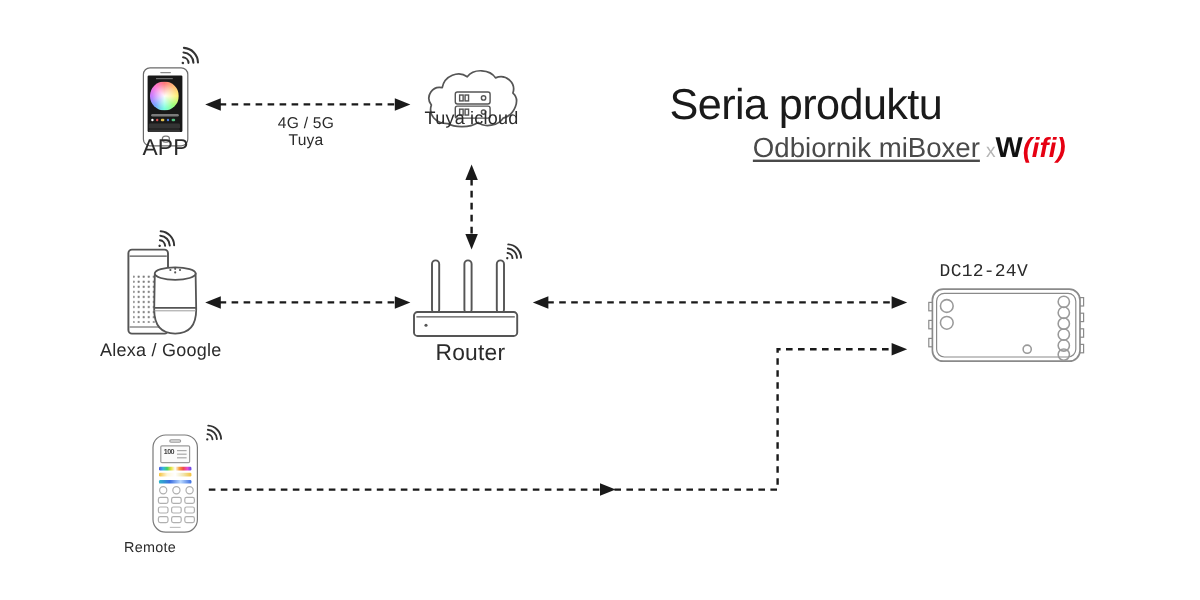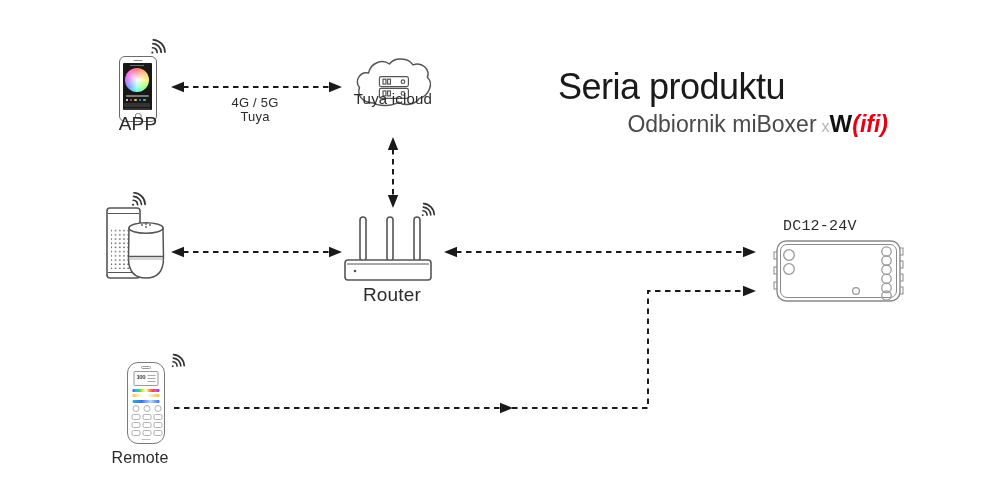--- a/index.html
+++ b/index.html
@@ -4,21 +4,21 @@
 <style>
   html,body{margin:0;padding:0;background:#fff;}
   .canvas{position:relative;width:1000px;height:500px;background:#ffffff;overflow:hidden;
           font-family:"Liberation Sans", sans-serif;color:#2b2b2b;}
   .abs{position:absolute;}
   .label{position:absolute;color:#2b2b2b;letter-spacing:0.2px;}
   .center{text-align:center;}
   
   .title-main{position:absolute;left:558px;top:66px;font-size:36px;font-weight:400;color:#1a1a1a;letter-spacing:-0.5px;}
   .title-sub{position:absolute;top:110px;right:112px;white-space:nowrap;}
-  .sub-prefix{font-size:23px;color:#4a4a4a;}
+  .sub-prefix{font-size:23px;color:#4a4a4a;text-decoration:underline;}
   .sub-x{font-size:16px;color:#b5b5b5;margin-left:5px;}
   .sub-w{font-size:24px;font-weight:bold;color:#111;}
   .sub-wifi{font-size:23px;font-style:italic;font-weight:600;color:#e60012;}
   
   .phone-body{position:absolute;left:119px;top:56px;width:38px;height:66px;border:1.6px solid #6a6a6a;
               border-radius:6px;background:#fff;box-sizing:border-box;}
   .phone-notch{position:absolute;left:50%;top:2.5px;transform:translateX(-50%);width:9px;height:1.6px;background:#8a8a8a;border-radius:1px;}
   .phone-screen{position:absolute;left:2.5px;top:6px;width:29px;height:47px;background:#181818;border-radius:1px;overflow:hidden;}
   .phone-status{position:absolute;left:50%;top:1.5px;transform:translateX(-50%);width:14px;height:1.5px;background:#6f6f6f;}
   .color-wheel{position:absolute;left:2.5px;top:5px;width:24px;height:24px;border-radius:50%;
@@ -159,20 +159,21 @@
     </g>
   </svg>
   <svg style="left:126px;top:190px" width="22" height="22" viewBox="0 0 24 24">
     <g transform="rotate(46 12 12)" stroke="#333" fill="none" stroke-width="1.8" stroke-linecap="round">
       <circle cx="12" cy="18" r="1.1" fill="#333" stroke="none"></circle>
       <path d="M8.6,14.4 A5.2,5.2 0 0 1 15.4,14.4"></path>
       <path d="M5.8,11.2 A9.2,9.2 0 0 1 18.2,11.2"></path>
       <path d="M3.2,8.2 A13,13 0 0 1 20.8,8.2"></path>
     </g>
   </svg>
+  <div class="label center" style="left:73px;top:284px;width:122px;font-size:15px;">Alexa / Google</div>
 
   <svg style="left:342px;top:203px" width="92" height="80" viewBox="0 0 92 80">
     <g fill="#fff" stroke="#555" stroke-width="1.6">
       <rect x="18" y="14" width="6" height="44" rx="3"></rect>
       <rect x="45" y="14" width="6" height="44" rx="3"></rect>
       <rect x="72" y="14" width="6" height="44" rx="3"></rect>
       <rect x="3" y="57" width="86" height="20" rx="3"></rect>
     </g>
     <line x1="5" y1="61" x2="87" y2="61" stroke="#555" stroke-width="1"></line>
     <circle cx="13" cy="68" r="1.3" fill="#555"></circle>
@@ -243,15 +244,15 @@
     <div class="remote-brand"></div>
   </div>
   <svg style="left:166px;top:352px" width="21" height="21" viewBox="0 0 24 24">
     <g transform="rotate(46 12 12)" stroke="#333" fill="none" stroke-width="1.8" stroke-linecap="round">
       <circle cx="12" cy="18" r="1.1" fill="#333" stroke="none"></circle>
       <path d="M8.6,14.4 A5.2,5.2 0 0 1 15.4,14.4"></path>
       <path d="M5.8,11.2 A9.2,9.2 0 0 1 18.2,11.2"></path>
       <path d="M3.2,8.2 A13,13 0 0 1 20.8,8.2"></path>
     </g>
   </svg>
-  <div class="label center" style="left:99px;top:449px;width:82px;font-size:16px;">Remote</div>
+  <div class="label center" style="left:84px;top:449px;width:82px;font-size:12px;">Remote</div>
 
 </div>
 
 </body></html>

